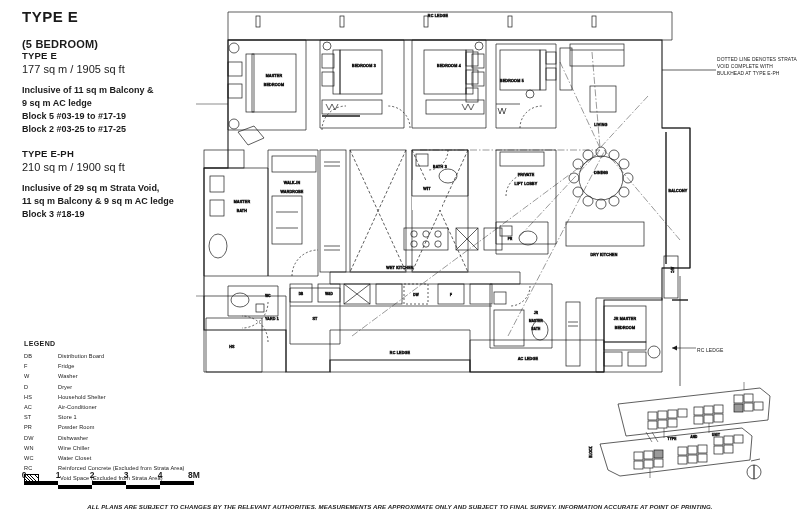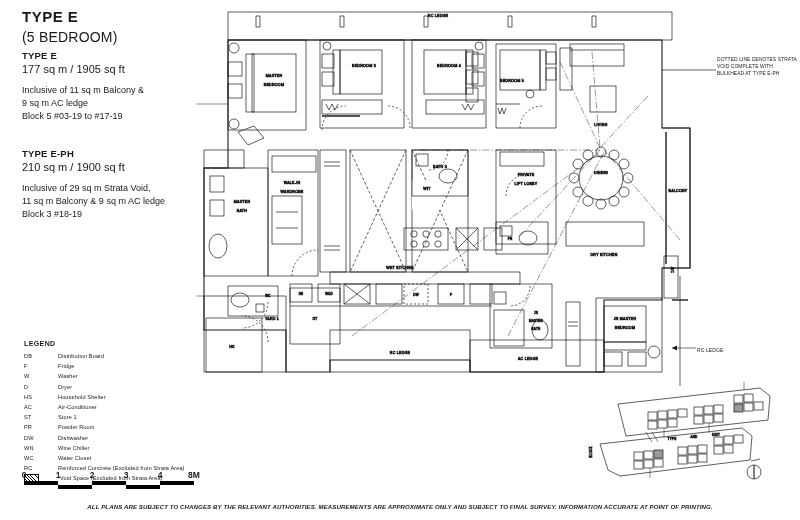--- a/index.html
+++ b/index.html
@@ -6,27 +6,27 @@
   html,body{margin:0;padding:0;background:#ffffff;}
   body{width:800px;height:520px;position:relative;overflow:hidden;
        font-family:"Liberation Sans",sans-serif;color:#1a1a1a;}
 
   #sheet{position:absolute;inset:0;width:800px;height:520px;}
 
   
   .txtbox{position:absolute;}
   #title-block{left:22px;top:8px;width:200px;}
   .title-main{font-size:15px;font-weight:bold;letter-spacing:.5px;line-height:1.25;}
-  .title-sub{font-size:14px;font-weight:normal;letter-spacing:.2px;line-height:1.3;margin-top:1px;}
+  .title-sub{font-size:11px;font-weight:bold;letter-spacing:.2px;line-height:1.3;margin-top:10px;}
 
   #typeE-block{left:22px;top:50px;width:200px;}
   #typeEPH-block{left:22px;top:148px;width:210px;}
   .var-head{font-size:9.5px;font-weight:bold;letter-spacing:.2px;}
   .var-area{font-size:11px;margin-top:2px;}
-  .var-note{font-size:9px;line-height:1.45;margin-top:9px;}
+  .var-note{font-size:9px;line-height:1.45;margin-top:9px;font-weight:bold;}
   .var-note div{white-space:nowrap;}
 
   
   #legend{position:absolute;left:24px;top:340px;width:185px;}
   .legend-title{font-size:7px;font-weight:bold;letter-spacing:.4px;margin-bottom:4px;}
   .legend-row{display:flex;align-items:center;height:10.2px;font-size:5.6px;letter-spacing:.1px;}
   .legend-key{width:34px;flex:none;}
   .legend-val{flex:1;}
   .swatch{width:13px;height:6.5px;border:.7px solid #000;margin-right:21px;flex:none;
           background:repeating-linear-gradient(45deg,#000 0 .5px,#fff .5px 2px);}
@@ -63,20 +63,21 @@
   <div class="title-sub">(5 BEDROOM)</div>
 </div>
 
 <div class="txtbox" id="typeE-block">
   <div class="var-head">TYPE E</div>
   <div class="var-area">177 sq m / 1905 sq ft</div>
   <div class="var-note">
     <div>Inclusive of 11 sq m Balcony &amp;</div>
     <div>9 sq m AC ledge</div>
     <div>Block 5 #03-19 to #17-19</div>
+    <div>Block 2 #03-25 to #17-25</div>
   </div>
 </div>
 
 <div class="txtbox" id="typeEPH-block">
   <div class="var-head">TYPE E-PH</div>
   <div class="var-area">210 sq m / 1900 sq ft</div>
   <div class="var-note">
     <div>Inclusive of 29 sq m Strata Void,</div>
     <div>11 sq m Balcony &amp; 9 sq m AC ledge</div>
     <div>Block 3 #18-19</div>

